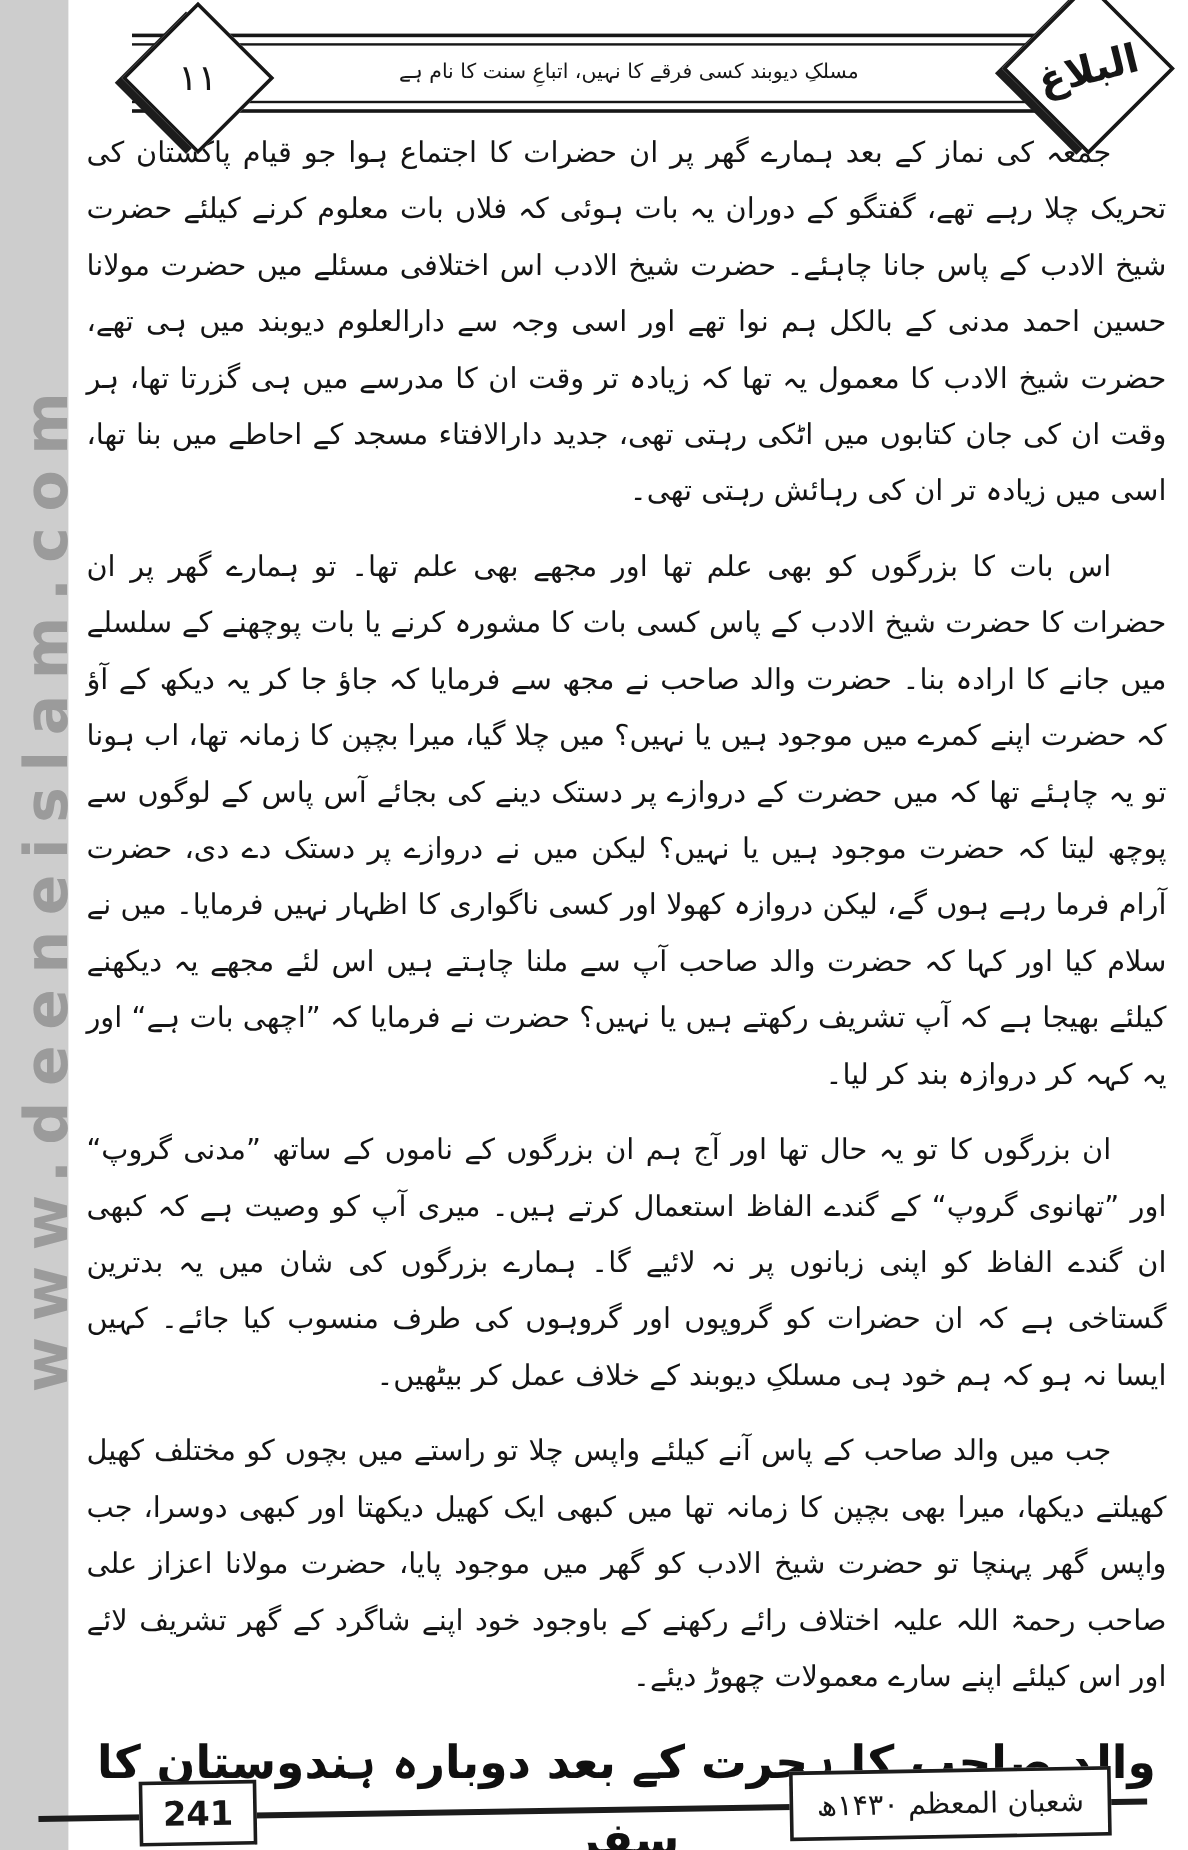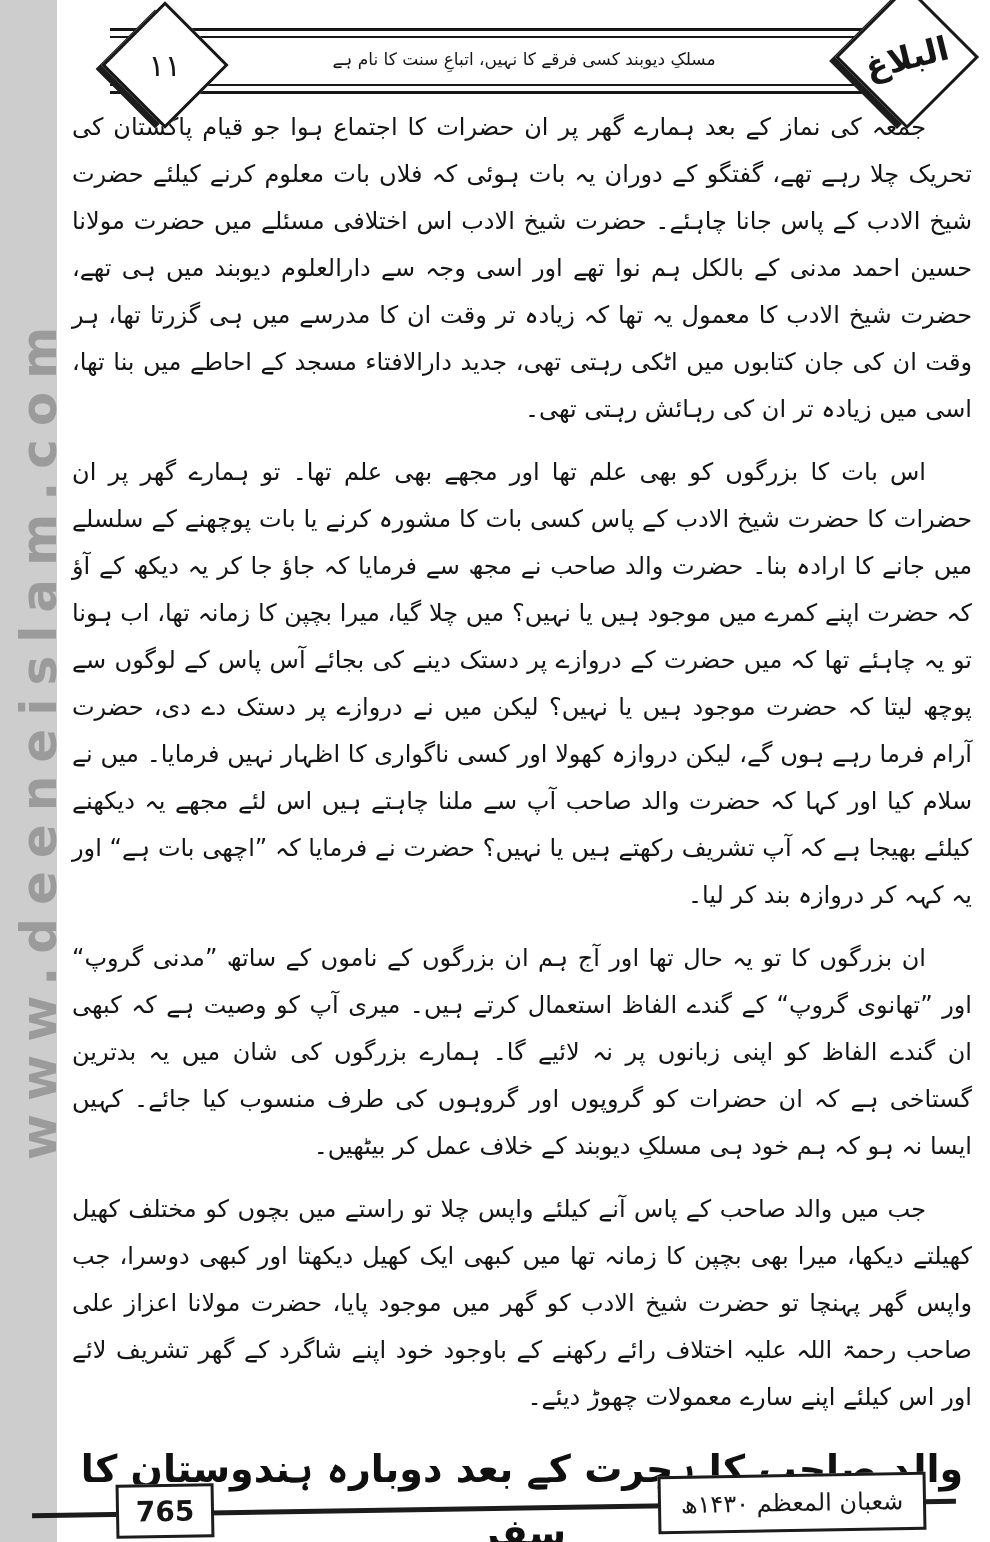--- a/index.html
+++ b/index.html
@@ -159,20 +159,20 @@
     <p>اس بات کا بزرگوں کو بھی علم تھا اور مجھے بھی علم تھا۔ تو ہمارے گھر پر ان حضرات کا حضرت شیخ الادب کے پاس کسی بات کا مشورہ کرنے یا بات پوچھنے کے سلسلے میں جانے کا ارادہ بنا۔ حضرت والد صاحب نے مجھ سے فرمایا کہ جاؤ جا کر یہ دیکھ کے آؤ کہ حضرت اپنے کمرے میں موجود ہیں یا نہیں؟ میں چلا گیا، میرا بچپن کا زمانہ تھا، اب ہونا تو یہ چاہئے تھا کہ میں حضرت کے دروازے پر دستک دینے کی بجائے آس پاس کے لوگوں سے پوچھ لیتا کہ حضرت موجود ہیں یا نہیں؟ لیکن میں نے دروازے پر دستک دے دی، حضرت آرام فرما رہے ہوں گے، لیکن دروازہ کھولا اور کسی ناگواری کا اظہار نہیں فرمایا۔ میں نے سلام کیا اور کہا کہ حضرت والد صاحب آپ سے ملنا چاہتے ہیں اس لئے مجھے یہ دیکھنے کیلئے بھیجا ہے کہ آپ تشریف رکھتے ہیں یا نہیں؟ حضرت نے فرمایا کہ ”اچھی بات ہے“ اور یہ کہہ کر دروازہ بند کر لیا۔</p>
     <p>ان بزرگوں کا تو یہ حال تھا اور آج ہم ان بزرگوں کے ناموں کے ساتھ ”مدنی گروپ“ اور ”تھانوی گروپ“ کے گندے الفاظ استعمال کرتے ہیں۔ میری آپ کو وصیت ہے کہ کبھی ان گندے الفاظ کو اپنی زبانوں پر نہ لائیے گا۔ ہمارے بزرگوں کی شان میں یہ بدترین گستاخی ہے کہ ان حضرات کو گروپوں اور گروہوں کی طرف منسوب کیا جائے۔ کہیں ایسا نہ ہو کہ ہم خود ہی مسلکِ دیوبند کے خلاف عمل کر بیٹھیں۔</p>
     <p>جب میں والد صاحب کے پاس آنے کیلئے واپس چلا تو راستے میں بچوں کو مختلف کھیل کھیلتے دیکھا، میرا بھی بچپن کا زمانہ تھا میں کبھی ایک کھیل دیکھتا اور کبھی دوسرا، جب واپس گھر پہنچا تو حضرت شیخ الادب کو گھر میں موجود پایا، حضرت مولانا اعزاز علی صاحب رحمۃ اللہ علیہ اختلاف رائے رکھنے کے باوجود خود اپنے شاگرد کے گھر تشریف لائے اور اس کیلئے اپنے سارے معمولات چھوڑ دیئے۔</p>
     <h2 class="section-heading">والد صاحب کا ہجرت کے بعد دوبارہ ہندوستان کا سفر</h2>
 
   </main>
 
   <footer>
     <div class="footer-rule"></div>
     <div class="footer-box footer-pagenum">
-      <span>765</span>
+      <span>241</span>
     </div>
     <div class="footer-box footer-date">
       <span>شعبان المعظم ۱۴۳۰ھ</span>
     </div>
   </footer>
 
 </div>
 
 </body></html>

